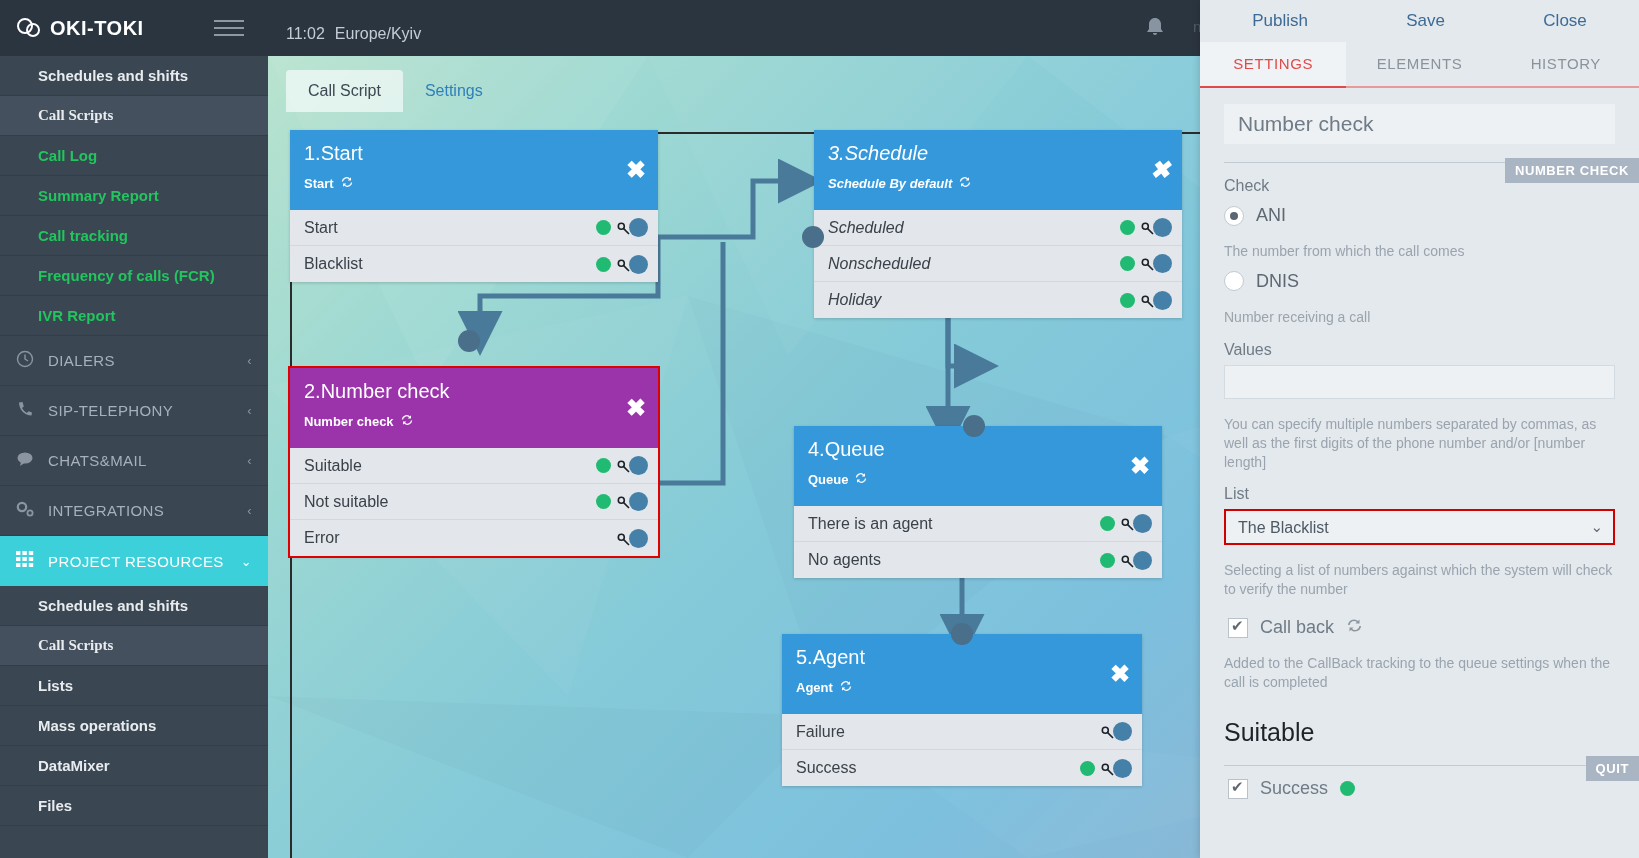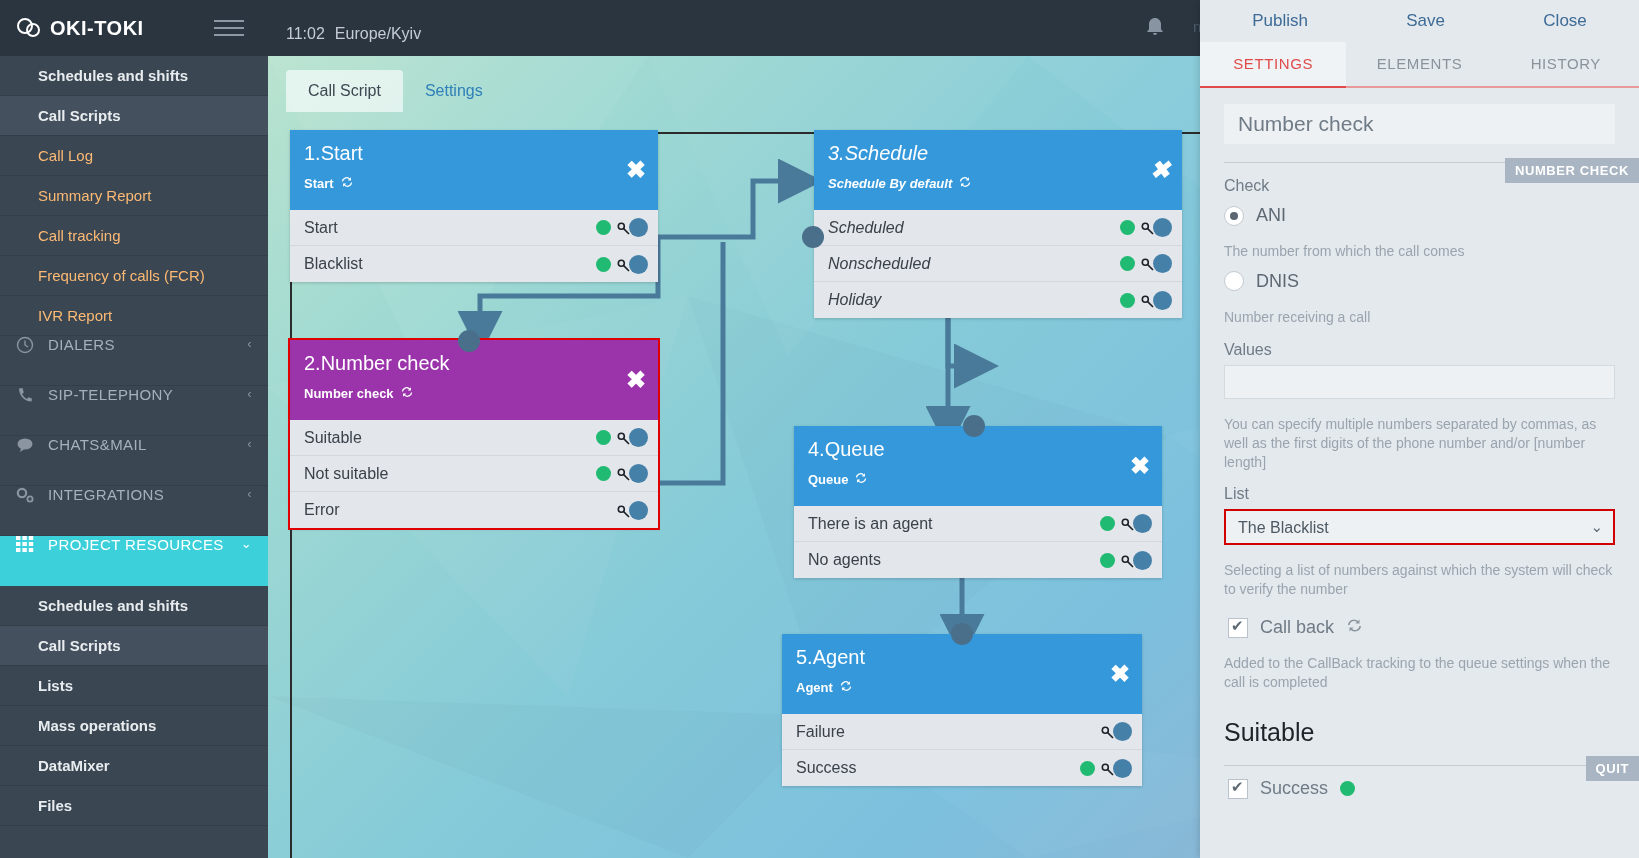--- a/index.html
+++ b/index.html
@@ -26,28 +26,28 @@
   }
   .cloud-icon { width:26px; height:20px; position:relative; }
   .hamburger {
     position:absolute; right:24px; top:50%; transform:translateY(-50%);
     width:30px; cursor:pointer;
   }
   .hamburger span { display:block; height:2px; background:#8d98a4; margin:5px 0; }
 
   .nav-item {
     height:40px; display:flex; align-items:center; padding:0 16px 0 38px;
-    color:#fdba74; font-size:15px; border-bottom:1px solid #333e49;
-    cursor:pointer; white-space:nowrap;
+    color:#22c55e; font-size:15px; border-bottom:1px solid #333e49;
+    cursor:pointer; white-space:nowrap;font-weight:bold;
   }
   .nav-item.bold { color:#e8ecef; font-weight:bold; }
-  .nav-item.active-sub { background:#44505d; color:#e8ecef; font-weight:bold; }
+  .nav-item.active-sub { background:#44505d; color:#e8ecef; font-weight:bold;font-family:Liberation Serif, serif; }
 
   .nav-group {
-    height:50px; display:flex; align-items:flex-start; padding:0 16px 0 14px;
+    height:50px; display:flex; align-items:center; padding:0 16px 0 14px;
     color:#a7b1bc; font-size:15px; letter-spacing:.4px;
     border-bottom:1px solid #333e49; cursor:pointer; gap:12px;
   }
   .nav-group .gicon { width:22px; text-align:center; font-size:16px; color:#8a95a1; flex:0 0 22px;}
   .nav-group .glabel { flex:1; }
   .nav-group .chev { color:#8a95a1; font-size:13px; }
   .nav-group.highlight {
     background:#3cd0db; color:#ffffff; border-bottom:none;
   }
   .nav-group.highlight .gicon,.nav-group.highlight .chev { color:#fff; }
@@ -89,21 +89,21 @@
   
   .node {
     position:absolute; z-index:4;
     box-shadow:0 1px 3px rgba(0,0,0,.18);
   }
   .node-head {
     background:#3498db; color:#fff; padding:12px 14px 10px 14px; position:relative;
     height:80px;
   }
   .node.purple .node-head { background:#9b34ab; }
-  .node.selected { outline:2px solid #e00000; outline-offset:0; }
+  .node.selected { outline:2px solid #e00000; outline-offset:0;margin-top:28px; }
   .node-title { font-size:20px; font-weight:300; line-height:1.1; }
   .node-sub { font-size:13px; font-weight:bold; margin-top:12px; display:flex; align-items:center; gap:6px;}
   .node-close {
     position:absolute; right:12px; top:28px; color:#fff; font-size:24px;
     font-weight:bold; cursor:pointer; line-height:1;
   }
   .port-row {
     background:#e3e7ec; height:36px; display:flex; align-items:center;
     padding:0 10px 0 14px; font-size:16px; color:#3a4149;
     border-bottom:1px solid #d2d8de; position:relative;

